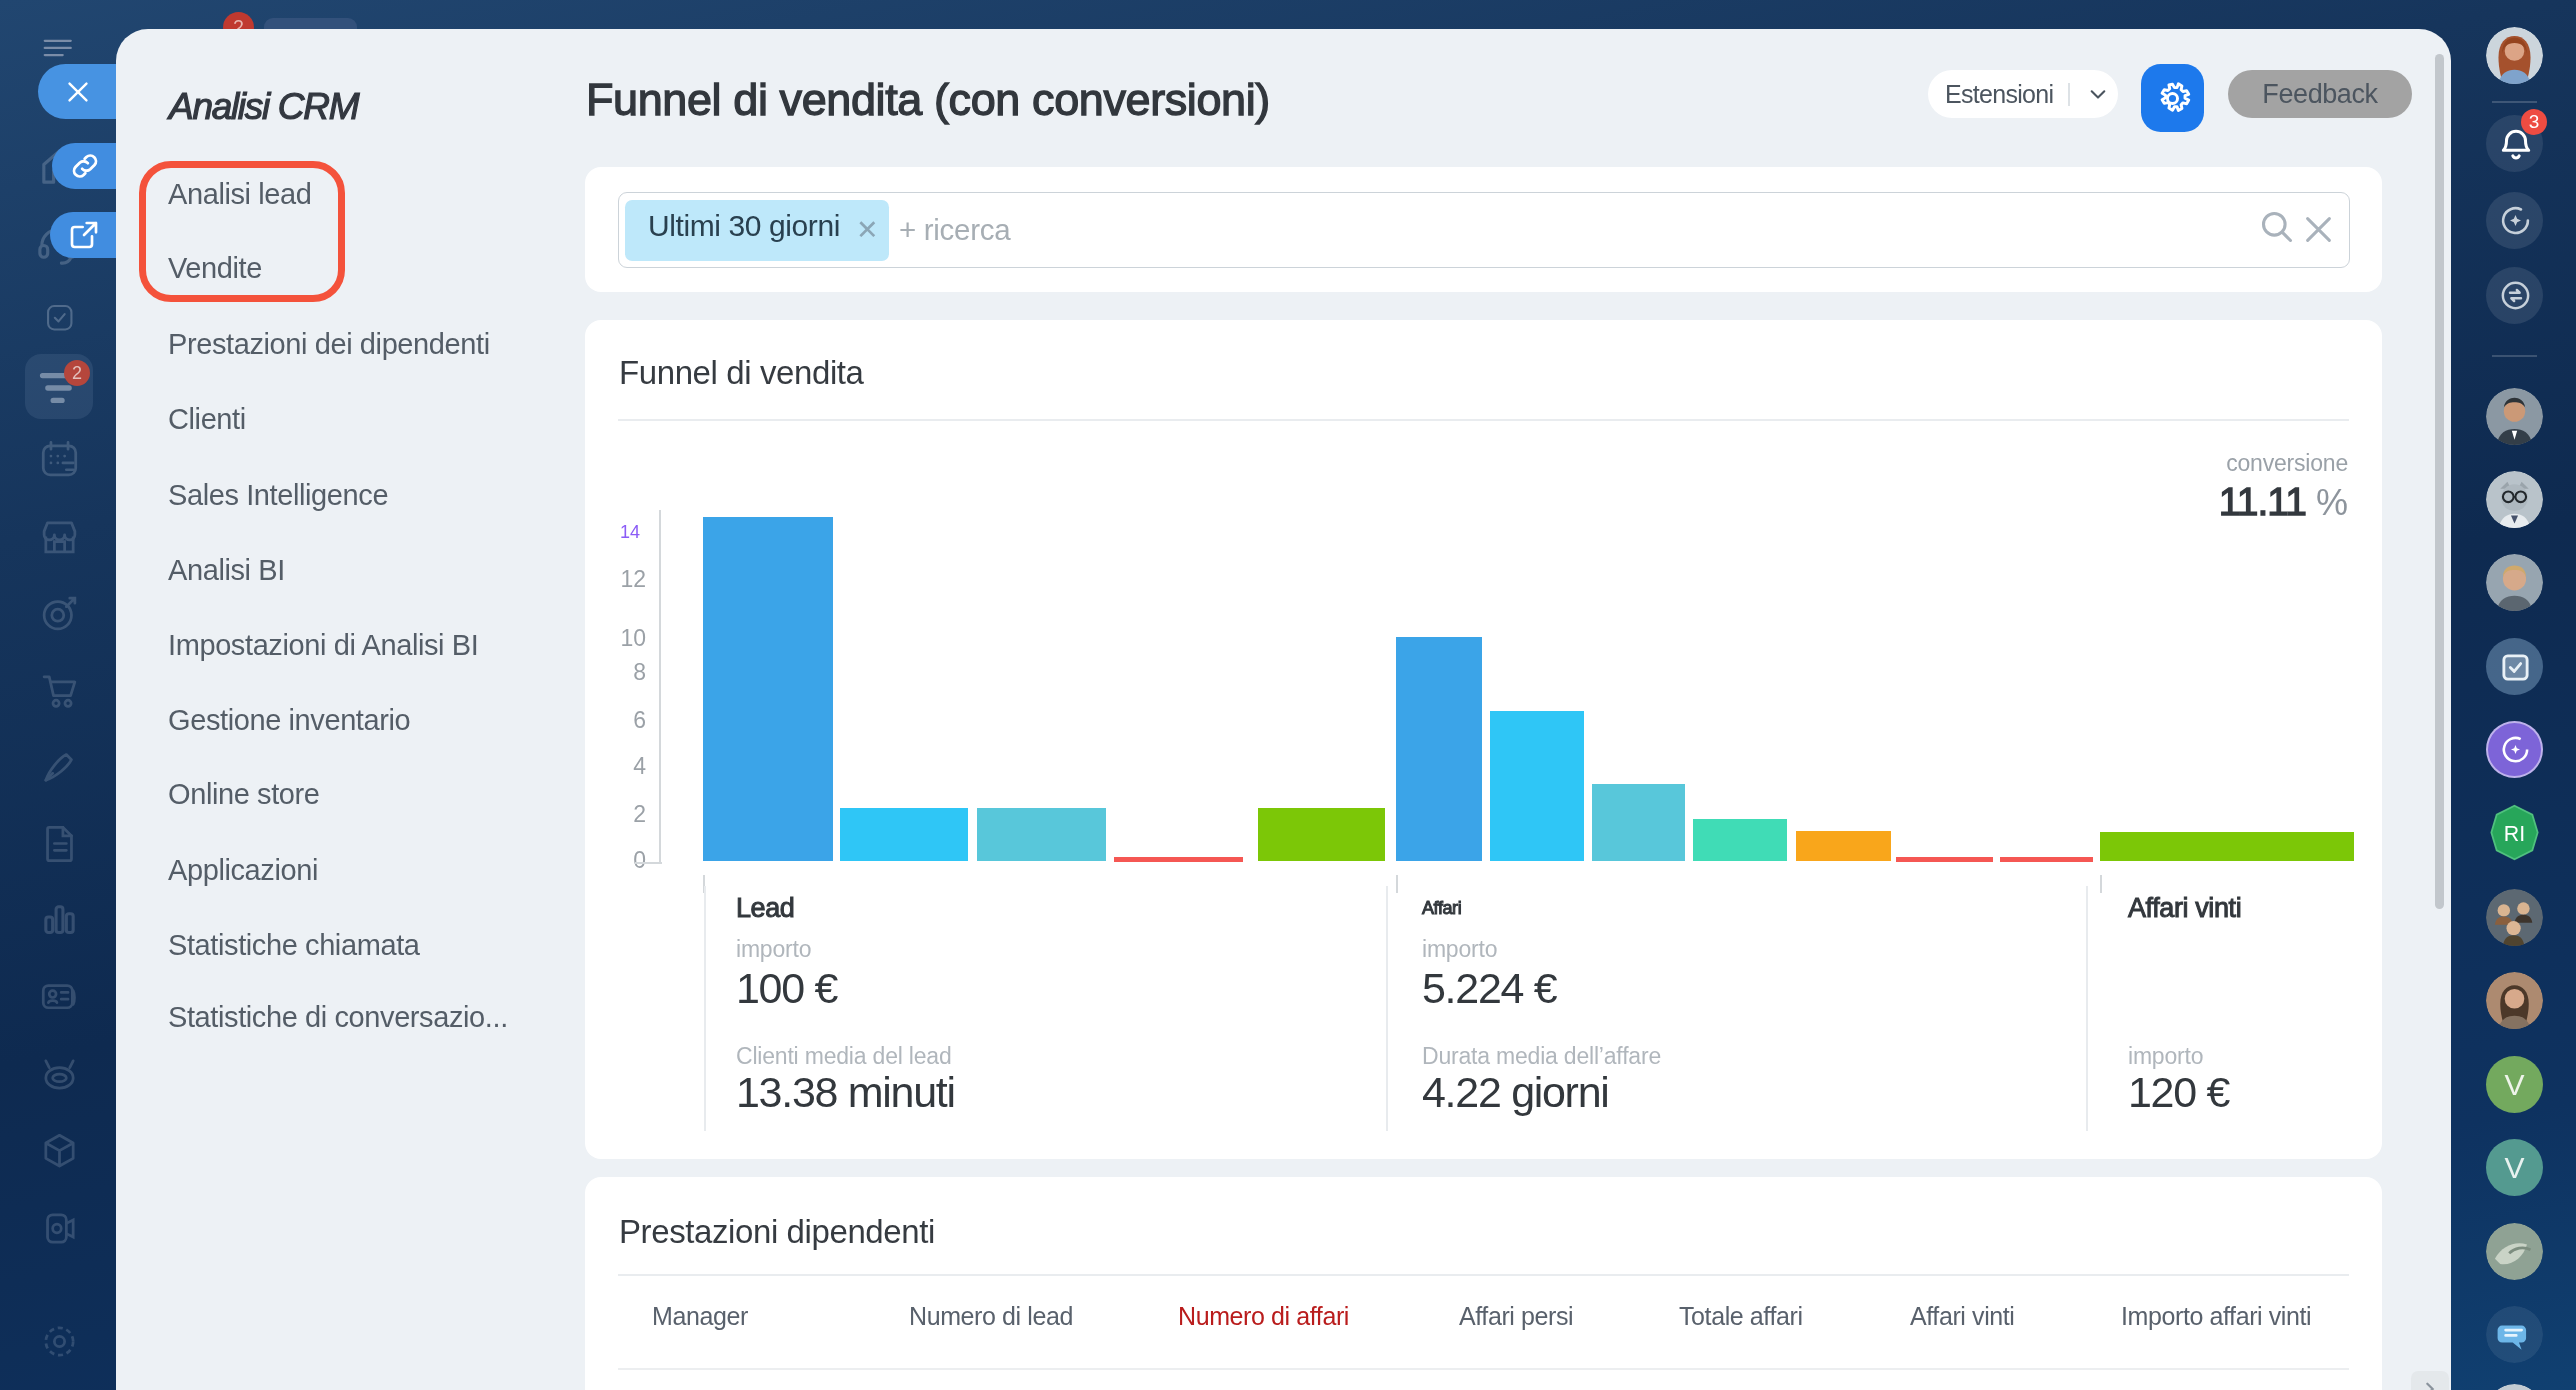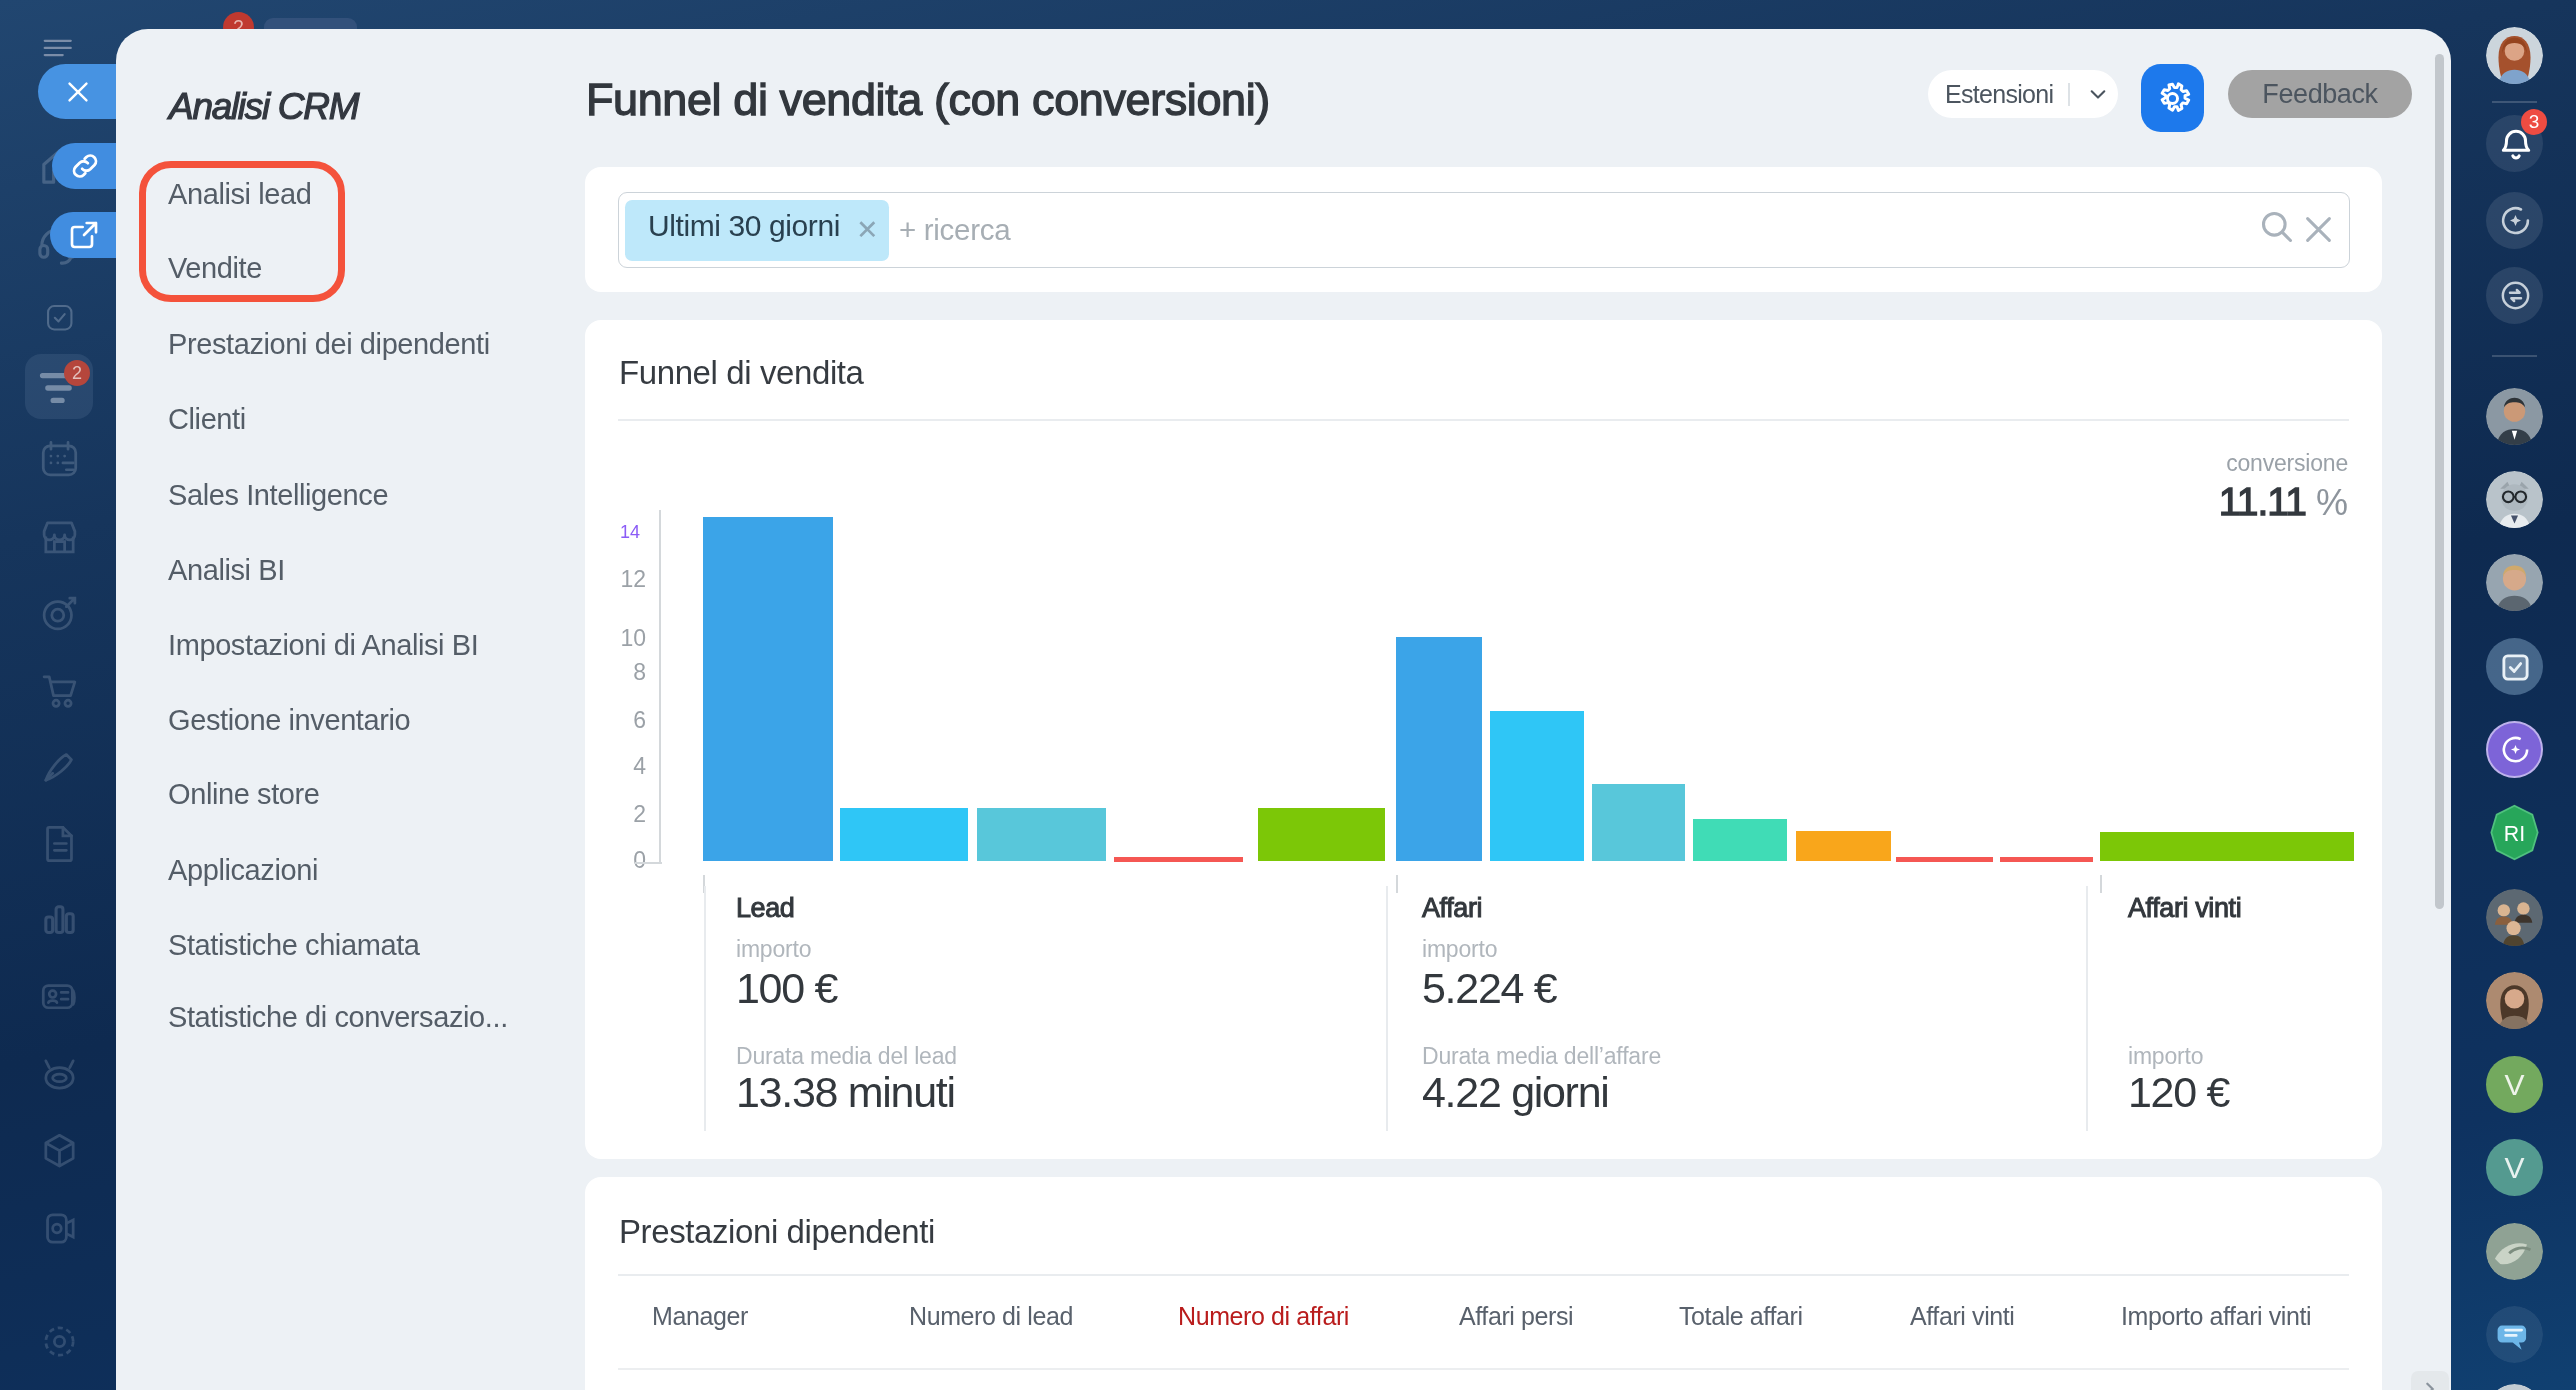--- a/index.html
+++ b/index.html
@@ -216,23 +216,23 @@
 <div class="bar" style="left:2100px;width:254px;top:832px;height:29px;background:#7cc707;"></div>
 <div class="abs" style="left:703px;top:875px;width:1.8px;height:18px;background:#d4d8db;"></div>
 <div class="abs" style="left:1396px;top:875px;width:1.8px;height:18px;background:#d4d8db;"></div>
 <div class="abs" style="left:2100px;top:875px;width:1.8px;height:18px;background:#d4d8db;"></div>
 <div class="abs" style="left:704px;top:886px;width:1.8px;height:245px;background:#e8ebee;"></div>
 <div class="abs" style="left:1386px;top:886px;width:1.8px;height:245px;background:#e8ebee;"></div>
 <div class="abs" style="left:2086px;top:886px;width:1.8px;height:245px;background:#e8ebee;"></div>
 <div class="txt" style="left:736px;top:895px;font-size:27px;line-height:27px;letter-spacing:-0.4px;-webkit-text-stroke:1px #33383d;color:#33383d;">Lead</div>
 <div class="txt" style="left:736px;top:938px;font-size:23px;line-height:23px;letter-spacing:-0.2px;color:#b0b6bc;">importo</div>
 <div class="txt" style="left:736px;top:967px;font-size:43px;line-height:43px;letter-spacing:-1.3px;color:#33383d;">100 €</div>
-<div class="txt" style="left:736px;top:1045px;font-size:23px;line-height:23px;letter-spacing:-0.2px;color:#b0b6bc;">Durata media del lead</div>
+<div class="txt" style="left:736px;top:1045px;font-size:23px;line-height:23px;letter-spacing:-0.2px;color:#b0b6bc;">Clienti media del lead</div>
 <div class="txt" style="left:736px;top:1071px;font-size:43px;line-height:43px;letter-spacing:-1.3px;color:#33383d;">13.38 minuti</div>
-<div class="txt" style="left:1422px;top:895px;font-size:27px;line-height:27px;letter-spacing:-0.4px;-webkit-text-stroke:1px #33383d;color:#33383d;">Affari</div>
+<div class="txt" style="left:1422px;top:895px;font-size:18px;line-height:27px;letter-spacing:-0.4px;-webkit-text-stroke:1px #33383d;color:#33383d;">Affari</div>
 <div class="txt" style="left:1422px;top:938px;font-size:23px;line-height:23px;letter-spacing:-0.2px;color:#b0b6bc;">importo</div>
 <div class="txt" style="left:1422px;top:967px;font-size:43px;line-height:43px;letter-spacing:-1.3px;color:#33383d;">5.224 €</div>
 <div class="txt" style="left:1422px;top:1045px;font-size:23px;line-height:23px;letter-spacing:-0.2px;color:#b0b6bc;">Durata media dell’affare</div>
 <div class="txt" style="left:1422px;top:1071px;font-size:43px;line-height:43px;letter-spacing:-1.3px;color:#33383d;">4.22 giorni</div>
 <div class="txt" style="left:2128px;top:895px;font-size:27px;line-height:27px;letter-spacing:-0.4px;-webkit-text-stroke:1px #33383d;color:#33383d;">Affari vinti</div>
 <div class="txt" style="left:2128px;top:1045px;font-size:23px;line-height:23px;letter-spacing:-0.2px;color:#b0b6bc;">importo</div>
 <div class="txt" style="left:2128px;top:1071px;font-size:43px;line-height:43px;letter-spacing:-1.3px;color:#33383d;">120 €</div>
 
 <div class="card" style="left:585px;top:1177px;width:1797px;height:251px;border-radius:16px 16px 0 0;"></div>
 <div class="txt" style="left:619px;top:1215px;font-size:33px;line-height:33px;letter-spacing:-0.4px;color:#363b41;">Prestazioni dipendenti</div>

